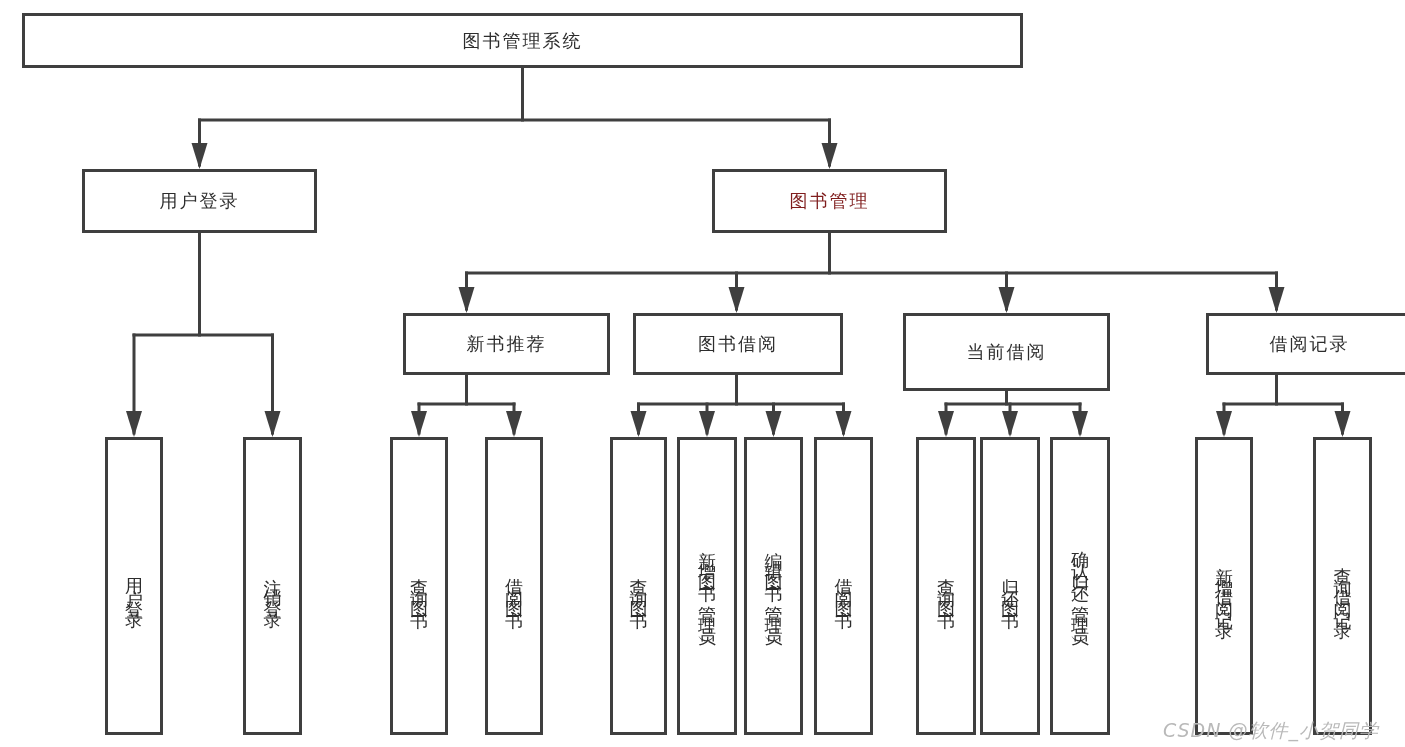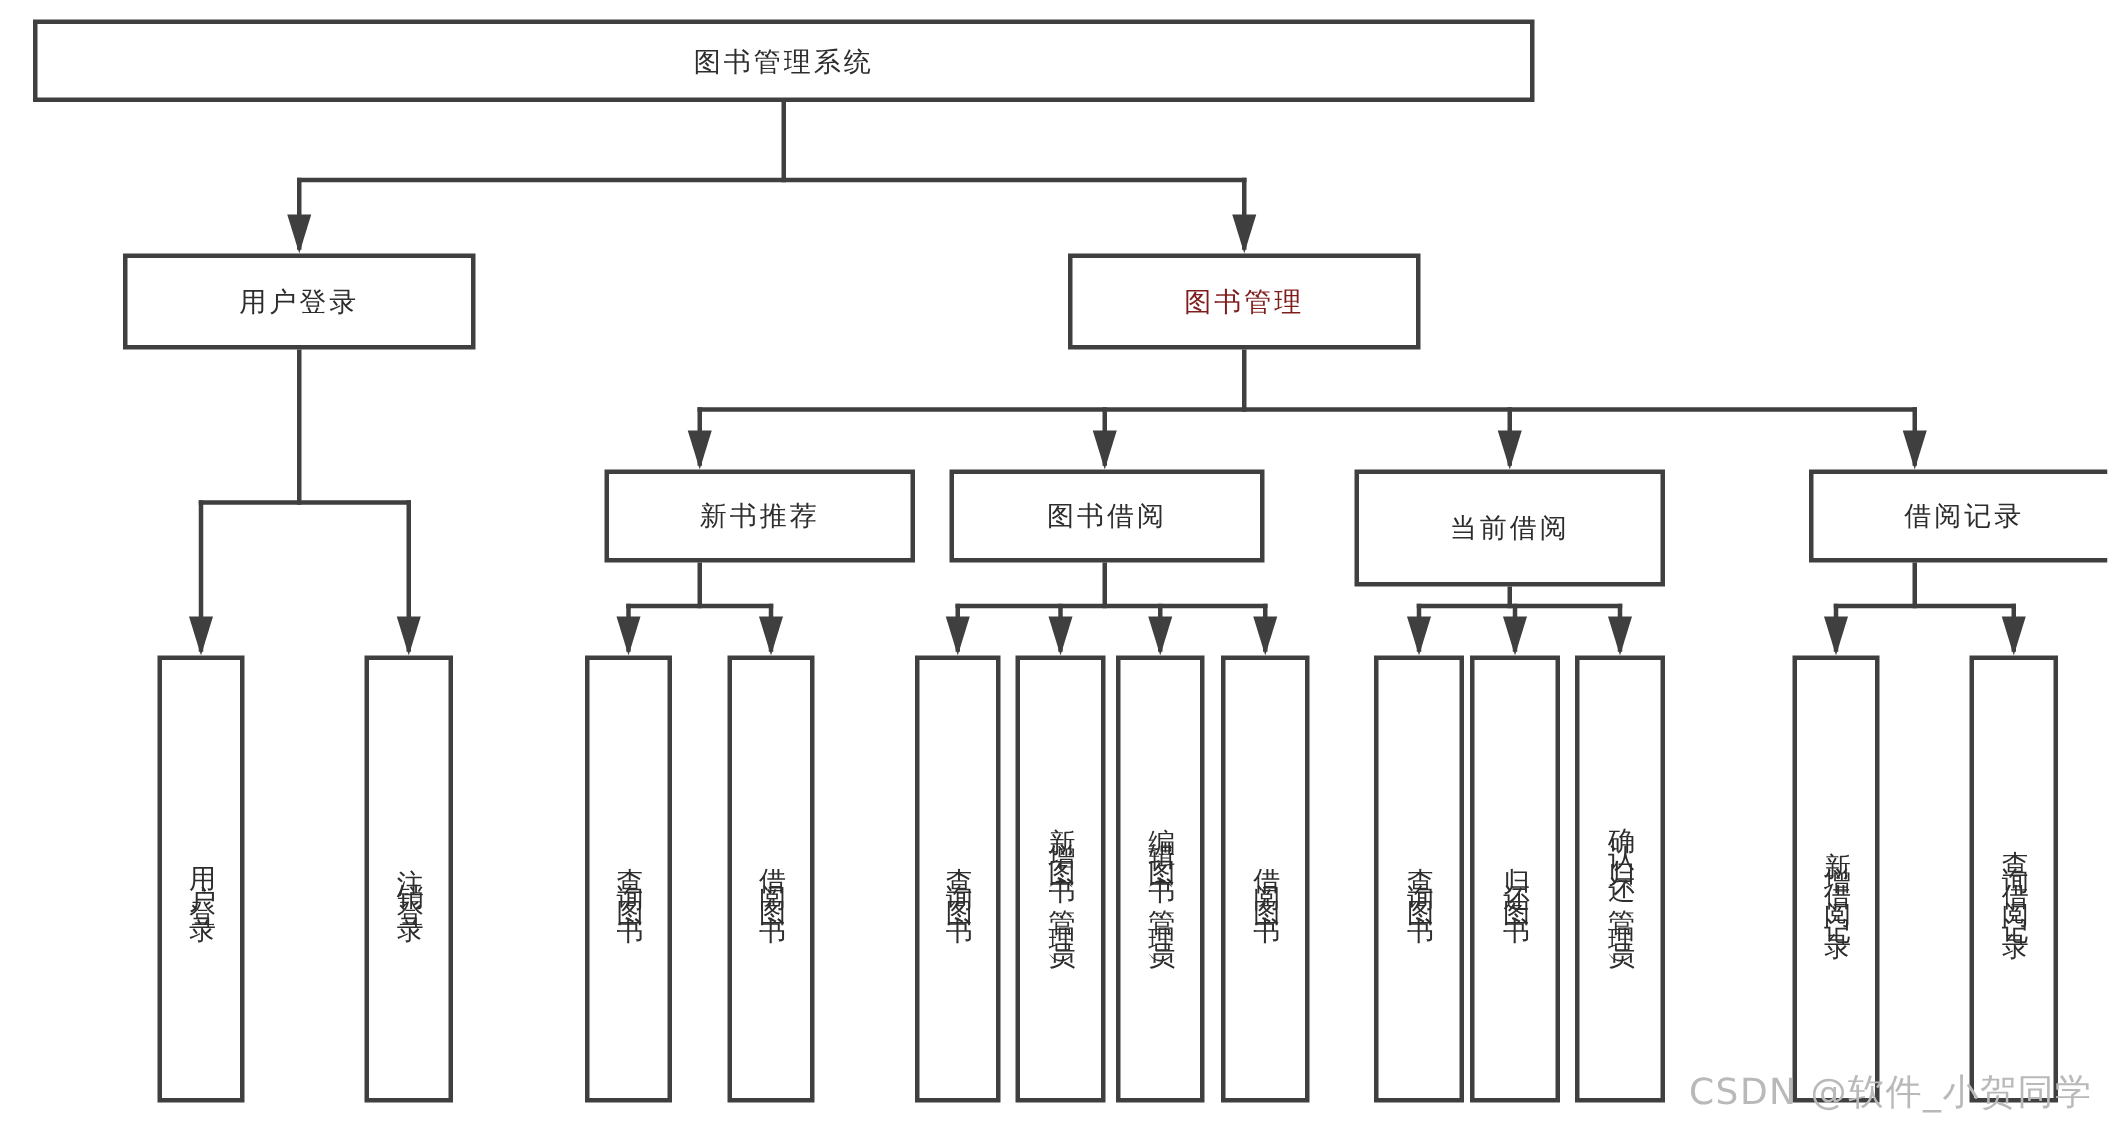--- a/index.html
+++ b/index.html
@@ -43,27 +43,28 @@
     white-space: nowrap;
   }
   .node.vertical .node-label {
     writing-mode: vertical-rl;
     text-orientation: mixed;
     letter-spacing: 11px;
     line-height: 1;
   }
   .watermark {
     position: absolute;
-    right: 10px;
+    right: 26px;
     bottom: 3px;
     z-index: 3;
     color: #b9b9b9;
-    font-size: 24px;
+    font-size: 19px;
     letter-spacing: 1px;
     white-space: nowrap;
+    font-style: italic;
   }
 </style>
 </head>
 <body>
 
 <div id="canvas">
   <svg id="connector-layer" width="1405" height="747">
       <line x1="522.5" y1="68" x2="522.5" y2="120" stroke="#3f3f3f" stroke-width="3" stroke-linecap="square"></line>
       <line x1="199.5" y1="120" x2="829.5" y2="120" stroke="#3f3f3f" stroke-width="3" stroke-linecap="square"></line>
       <line x1="199.5" y1="120" x2="199.5" y2="165" stroke="#3f3f3f" stroke-width="3" stroke-linecap="square"></line>

